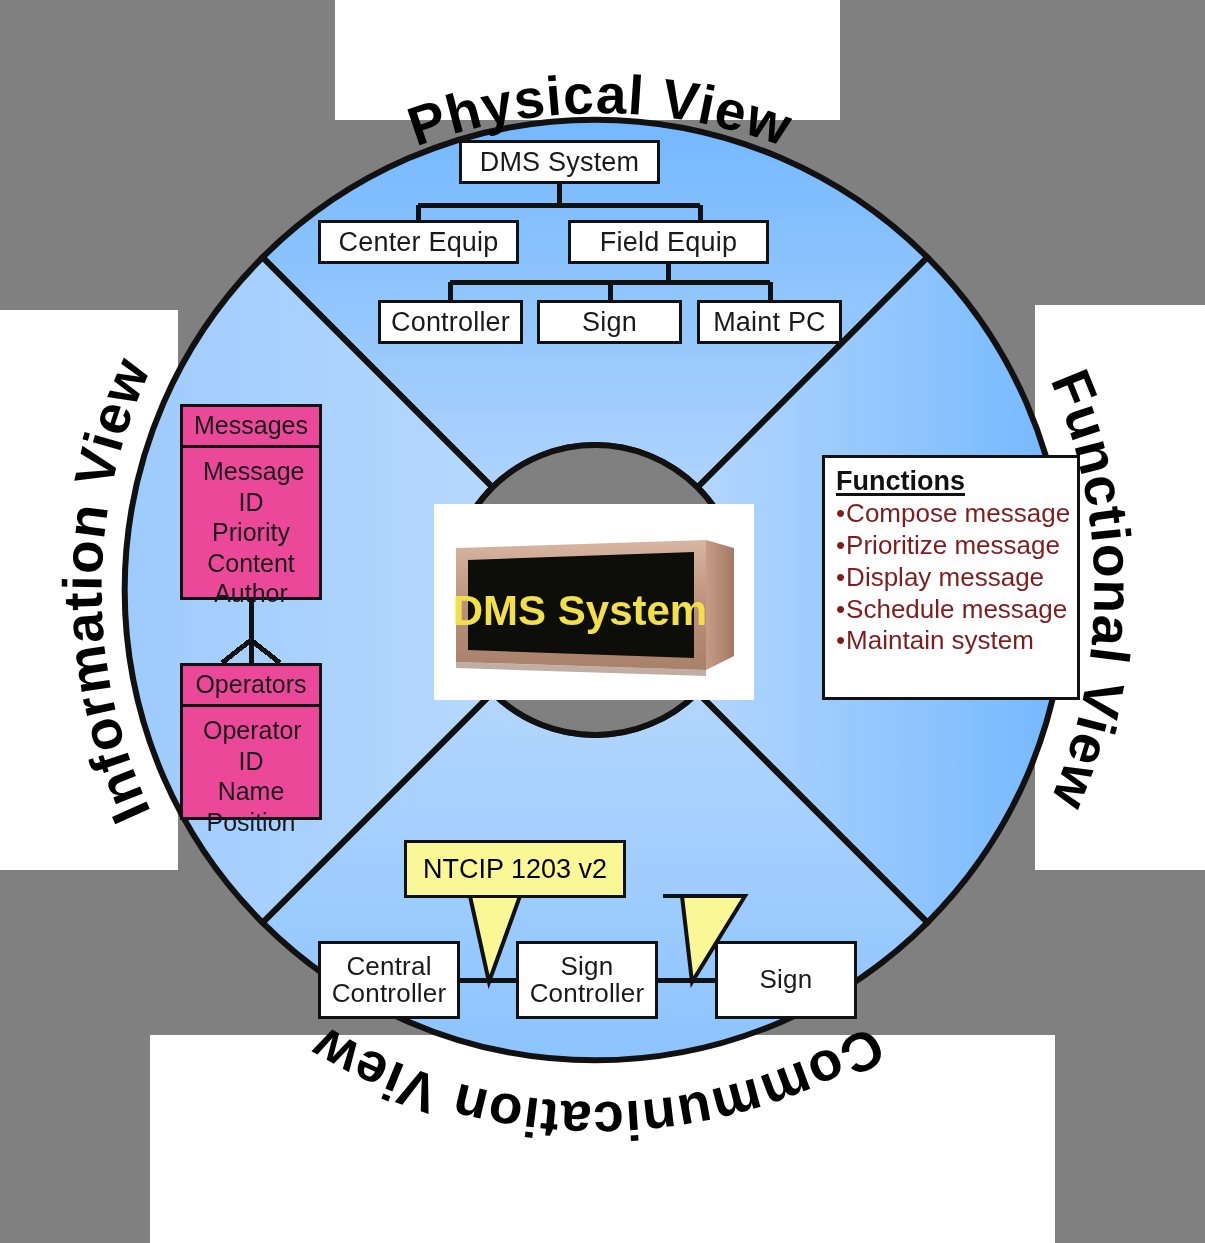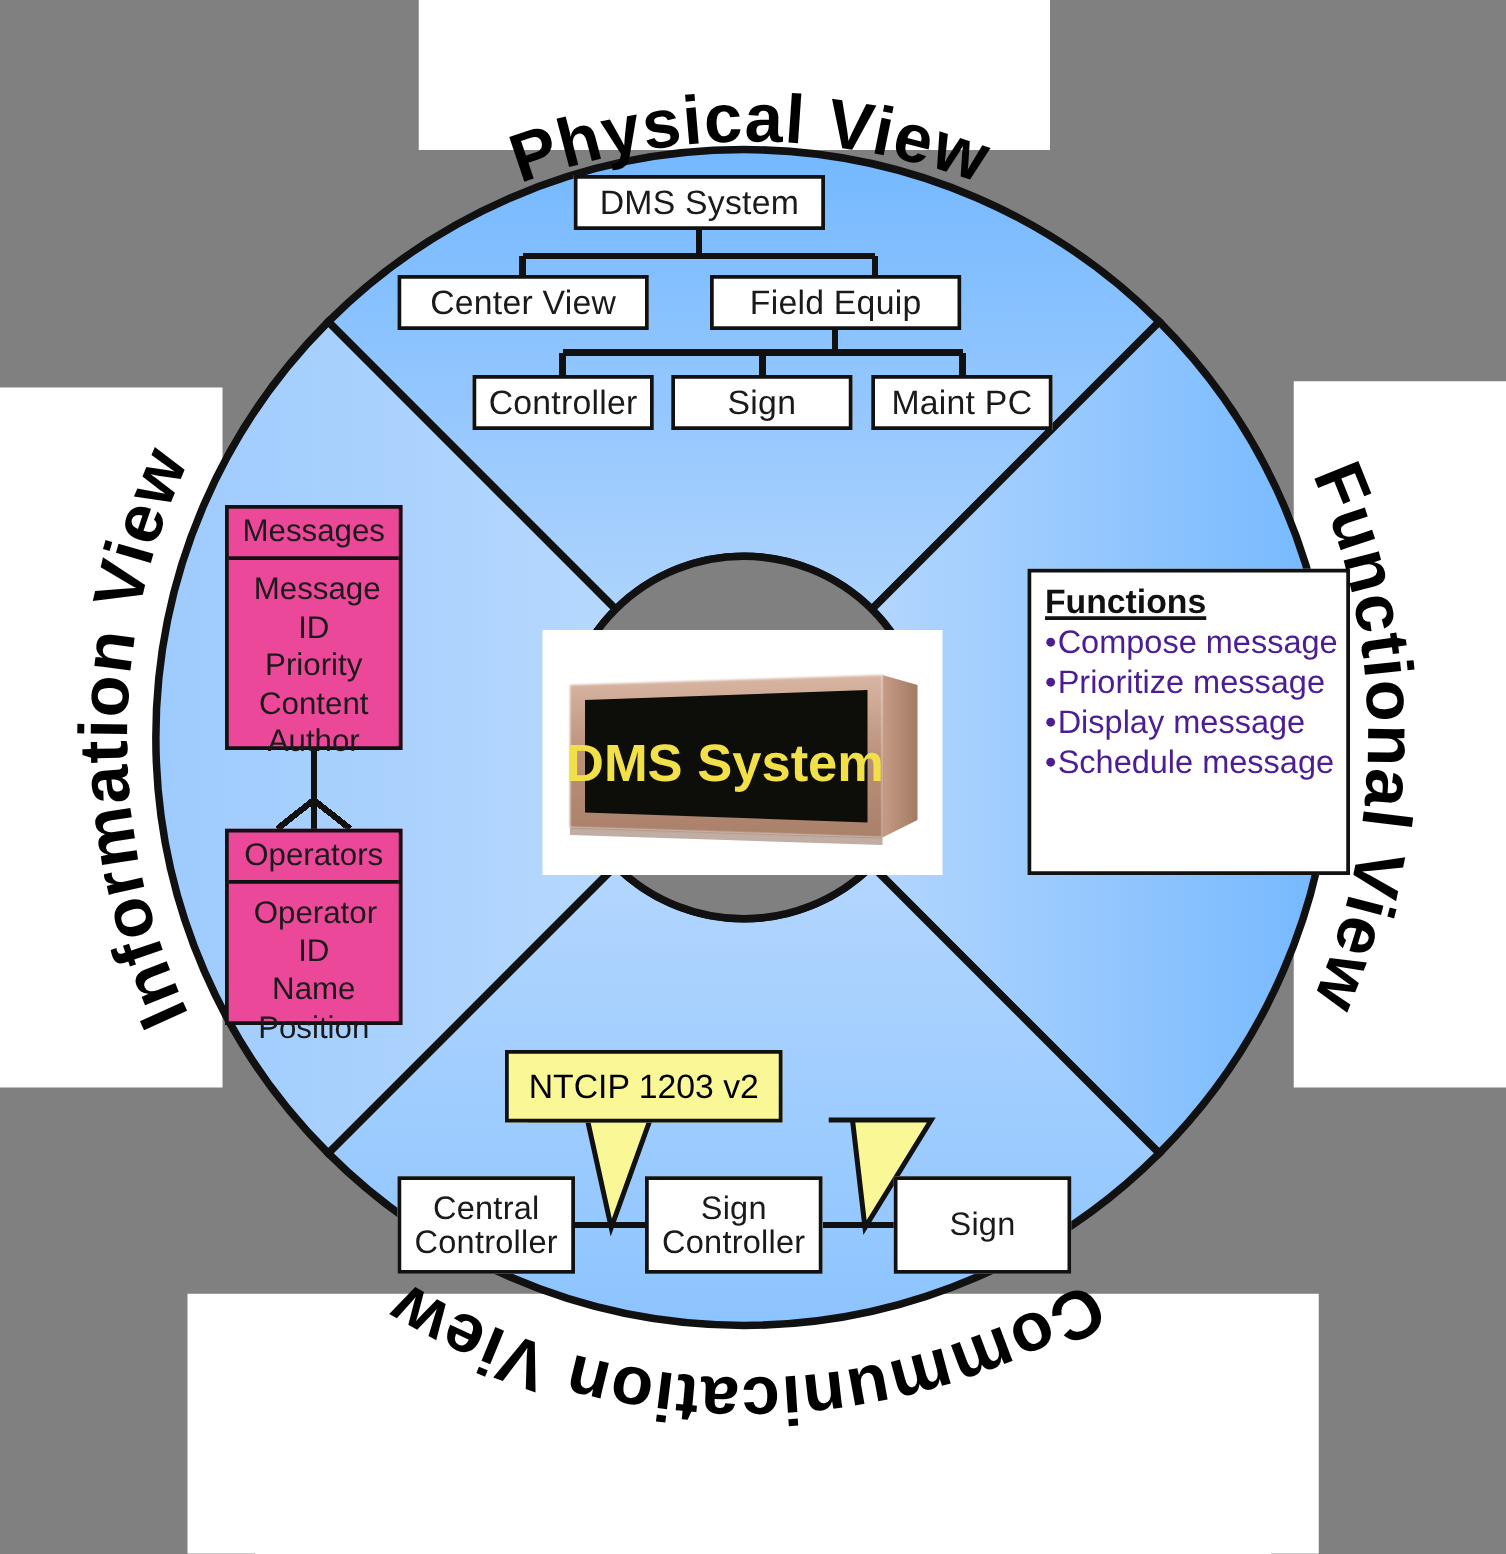--- a/index.html
+++ b/index.html
@@ -47,21 +47,21 @@
   #e-operators{left:180px;top:663px;width:142px;height:157px;}
 
   
   #fnbox{position:absolute;left:822px;top:455px;width:258px;height:245px;
          background:#fff;border:3px solid #111;box-sizing:border-box;
          padding:8px 0 0 11px;}
   #fnbox .fn-title{font-size:27px;font-weight:bold;color:#111;
          text-decoration:underline;text-underline-offset:3px;
          text-decoration-thickness:3px;margin-bottom:1px;}
   #fnbox ul{list-style:none;margin:0;padding:0;}
-  #fnbox li{font-size:26px;color:#4c1d95;line-height:1.225;white-space:nowrap;}
+  #fnbox li{font-size:26px;color:#7f1d1d;line-height:1.225;white-space:nowrap;}
   #fnbox li::before{content:"\2022";margin-right:1px;}
 
   
   .callout{position:absolute;background:#faf896;border:3px solid #111;
            box-sizing:border-box;display:flex;align-items:center;
            justify-content:center;font-size:27px;color:#000000;}
   #c-ntcip{left:404px;top:840px;width:222px;height:58px;}
   #c-icd{left:645px;top:840px;width:158px;height:58px;}
 
   
@@ -158,21 +158,21 @@
       <path d="M 658 980 L 715 980"></path>
     </g>
   </svg>
 
   <svg class="layer" viewBox="0 0 1205 1243">
     <polygon points="422,896 520,896 489,982 470,896" fill="#faf896" stroke="#111" stroke-width="4"></polygon>
     <polygon points="663,896 745,896 692,982 682,896" fill="#faf896" stroke="#111" stroke-width="4"></polygon>
   </svg>
 
   <div class="nbox" id="b-dms">DMS System</div>
-  <div class="nbox" id="b-center">Center View</div>
+  <div class="nbox" id="b-center">Center Equip</div>
   <div class="nbox" id="b-field">Field Equip</div>
   <div class="nbox" id="b-ctrl">Controller</div>
   <div class="nbox" id="b-sign1">Sign</div>
   <div class="nbox" id="b-maint">Maint PC</div>
 
   <div class="entity" id="e-messages">
     <div class="ehead">Messages</div>
     <div class="ebody" style="white-space:pre-line">Message ID
 Priority
 Content
@@ -186,20 +186,21 @@
 Position</div>
   </div>
 
   <div id="fnbox">
     <div class="fn-title">Functions</div>
     <ul>
       <li>Compose message</li>
       <li>Prioritize message</li>
       <li>Display message</li>
       <li>Schedule message</li>
+      <li>Maintain system</li>
     </ul>
   </div>
 
   <div class="callout" id="c-ntcip">NTCIP 1203 v2</div>
 
   <div class="nbox" id="b-central">
     <span style="white-space:pre-line">Central
 Controller</span>
   </div>
   <div class="nbox" id="b-signctl">

